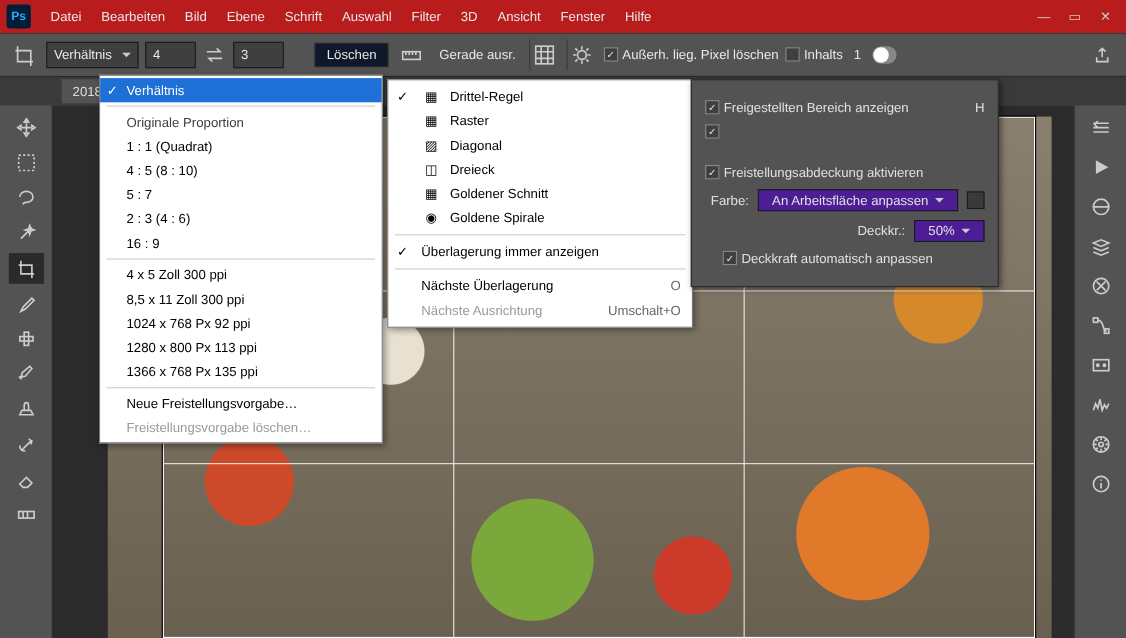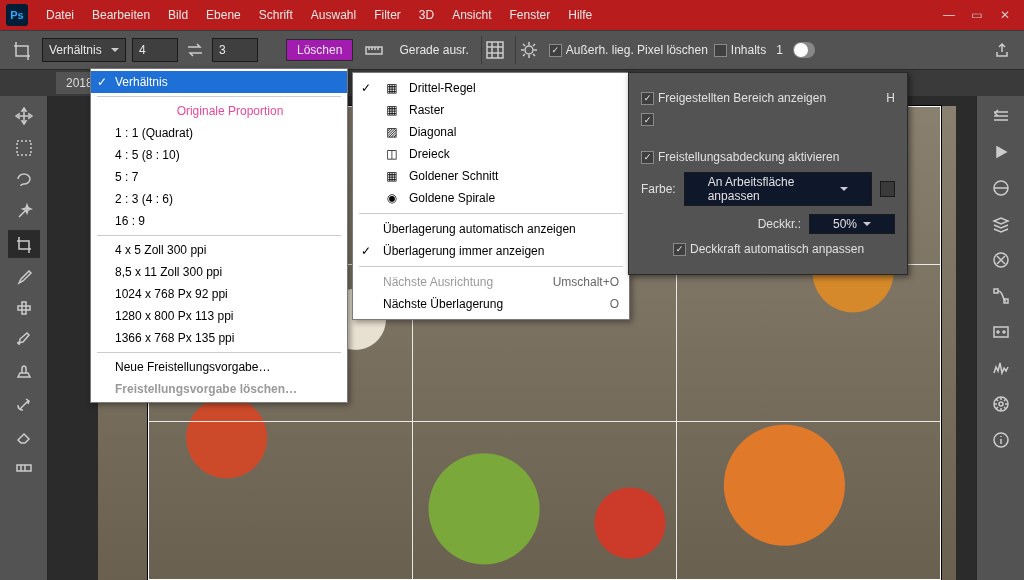--- a/index.html
+++ b/index.html
@@ -11,24 +11,24 @@
 .menubar { display:flex; gap:2px; flex:1; }
 .menubar span { padding:4px 8px; cursor:default; }
 .winctl { display:flex; gap:2px; }
 .winctl div { width:26px; height:20px; display:flex; align-items:center; justify-content:center; color:#ccc; }
 
 .optionsbar { height:40px; background:#535353; border-top:1px solid #3a3a3a; border-bottom:1px solid #2a2a2a; display:flex; align-items:center; padding:0 8px; gap:6px; }
 .tool-ico { width:28px; height:28px; display:flex; align-items:center; justify-content:center; }
 .dropdown-main { width:84px; height:24px; background:#3f3f3f; border:1px solid #1a1a1a; display:flex; align-items:center; padding:0 6px; justify-content:space-between; }
 .nbox { width:46px; height:24px; background:#3f3f3f; border:1px solid #1a1a1a; display:flex; align-items:center; padding:0 6px; }
 .swap { width:22px; height:24px; display:flex; align-items:center; justify-content:center; }
-.btn { padding:3px 10px; background:#a21caf; border:1px solid #2a2a2a; }
+.btn { padding:3px 10px; background:#0f172a; border:1px solid #2a2a2a; }
 .straighten { display:flex; align-items:center; gap:16px; padding:0 6px; }
 .sq-ico { width:28px; height:28px; display:flex; align-items:center; justify-content:center; border-left:1px solid #3a3a3a; }
-.chk { display:flex; align-items:center; gap:4px; }
+.chk { display:flex; align-items:flex-start; gap:4px; }
 .chk .box { width:13px; height:13px; border:1px solid #8a8a8a; background:#3f3f3f; display:flex; align-items:center; justify-content:center; font-size:9px; }
 .chk .box.c::after { content:"✓"; color:#e8e8e8; }
 .pill { width:22px; height:16px; background:#888; border-radius:8px; position:relative; margin:0 4px; }
 .pill::after{content:"";position:absolute;left:1px;top:1px;width:14px;height:14px;background:#fff;border-radius:50%;}
 
 .tabstrip { height:26px; background:#3a3a3a; display:flex; align-items:center; padding-left:56px; }
 .tab { padding:4px 10px; background:#535353; color:#ddd; }
 
 
 .workspace { position:absolute; left:0; top:96px; right:0; bottom:0; display:flex; }
@@ -57,38 +57,38 @@
 .crop-grid::before{left:33.3%;top:0;width:1px;height:100%;box-shadow: calc(100% ) 0 rgba(255,255,255,.85);}
 .crop-grid .v2{position:absolute;left:66.6%;top:0;width:1px;height:100%;background:rgba(255,255,255,.85);}
 .crop-grid .h1{position:absolute;left:0;top:33.3%;width:100%;height:1px;background:rgba(255,255,255,.85);}
 .crop-grid .h2{position:absolute;left:0;top:66.6%;width:100%;height:1px;background:rgba(255,255,255,.85);}
 
 
 .dd-panel { position:absolute; left:90px; top:68px; width:258px; background:#fff; color:#000; border:1px solid #7a7a7a; box-shadow:2px 2px 6px rgba(0,0,0,.4); z-index:50; padding:2px 0;}
 .dd-panel .row { padding:4px 10px 4px 24px; position:relative; white-space:nowrap;}
 .dd-panel .row.sel { background:#1e6fd6; color:#fff;}
 .dd-panel .row.sel::before{content:"✓";position:absolute;left:6px;}
-.dd-panel .row.dis { color:#9a9a9a;font-weight:bold;}
+.dd-panel .row.dis { color:#9a9a9a;}
 .dd-panel hr{border:none;border-top:1px solid #ccc;margin:3px 6px;}
-.dd-panel .hdr{padding:4px 2px 4px 24px;color:#ec4899;text-align:center;}
+.dd-panel .hdr{padding:4px 2px 4px 24px;color:#404040;}
 
 
 .ov-menu { position:absolute; left:352px; top:72px; width:278px; background:#fff; color:#000; border:1px solid #7a7a7a; box-shadow:2px 2px 6px rgba(0,0,0,.4); z-index:50; padding:4px 0;}
 .ov-menu .row{padding:4px 10px 4px 30px;position:relative;display:flex;align-items:center;gap:8px;}
 .ov-menu .row .ic{width:18px;display:inline-flex;justify-content:center;}
 .ov-menu .row.chk::before{content:"✓";position:absolute;left:8px;}
 .ov-menu hr{border:none;border-top:1px solid #ccc;margin:4px 6px;}
 .ov-menu .row .sc{margin-left:auto;color:#666;}
 .ov-menu .row.dis{color:#9a9a9a;}
 
 
 .settings { position:absolute; left:628px; top:72px; width:280px; background:#535353; border:1px solid #2a2a2a; box-shadow:2px 2px 6px rgba(0,0,0,.5); z-index:50; padding:10px 12px; color:#e0e0e0;}
 .settings .chk{margin:8px 0;}
 .settings .lbl-row{display:flex;align-items:center;gap:8px;margin:8px 0;justify-content:flex-end;}
-.settings .sel{background:#0f172a;border:1px solid #1a1a1a;padding:2px 23px;display:flex;align-items:center;gap:6px;}
+.settings .sel{background:#4c1d95;border:1px solid #1a1a1a;padding:2px 12px;display:flex;align-items:center;gap:6px;}
 .settings .sc{margin-left:auto;}
 .settings .sw{width:16px;height:16px;background:#3a3a3a;border:1px solid #1a1a1a;}
 
 svg{stroke:#ccc;stroke-width:1.5;fill:none;}
 .caret{border:4px solid transparent;border-top-color:#ccc;margin-top:3px;}
 </style>
 </head>
 <body>
 
 <div class="titlebar">
@@ -350,34 +350,31 @@
     </div>
   <div class="row">
       <span class="ic">▦</span>
       <span>Goldener Schnitt</span>
     </div>
   <div class="row">
       <span class="ic">◉</span>
       <span>Goldene Spirale</span>
     </div>
   <hr>
-  <div class="row">
-      <span>Überlagerung automatisch anzeigen</span>
-    </div>
   <div class="row chk">
       <span>Überlagerung immer anzeigen</span>
     </div>
   <hr>
+  <div class="row">
+      <span>Nächste Überlagerung</span>
+      <span class="sc">O</span>
+    </div>
   <div class="row dis">
       <span>Nächste Ausrichtung</span>
       <span class="sc">Umschalt+O</span>
-    </div>
-  <div class="row">
-      <span>Nächste Überlagerung</span>
-      <span class="sc">O</span>
     </div>
 </div>
 
 <div class="settings">
   <div class="chk">
       <span class="box c"></span>
       <span>Freigestellten Bereich anzeigen</span>
       <span class="sc">H</span>
     </div>
   <div class="chk">
@@ -396,17 +393,17 @@
       </div>
     <div class="sw"></div>
   </div>
   <div class="lbl-row">
     <span>Deckkr.:</span>
     <div class="sel">
         <span>50%</span>
         <span class="caret"></span>
       </div>
   </div>
-  <div class="chk" style="margin-left:32px">
+  <div class="chk" style="margin-left:16px">
       <span class="box c"></span>
       <span>Deckkraft automatisch anpassen</span>
     </div>
 </div>
 
 </body></html>

